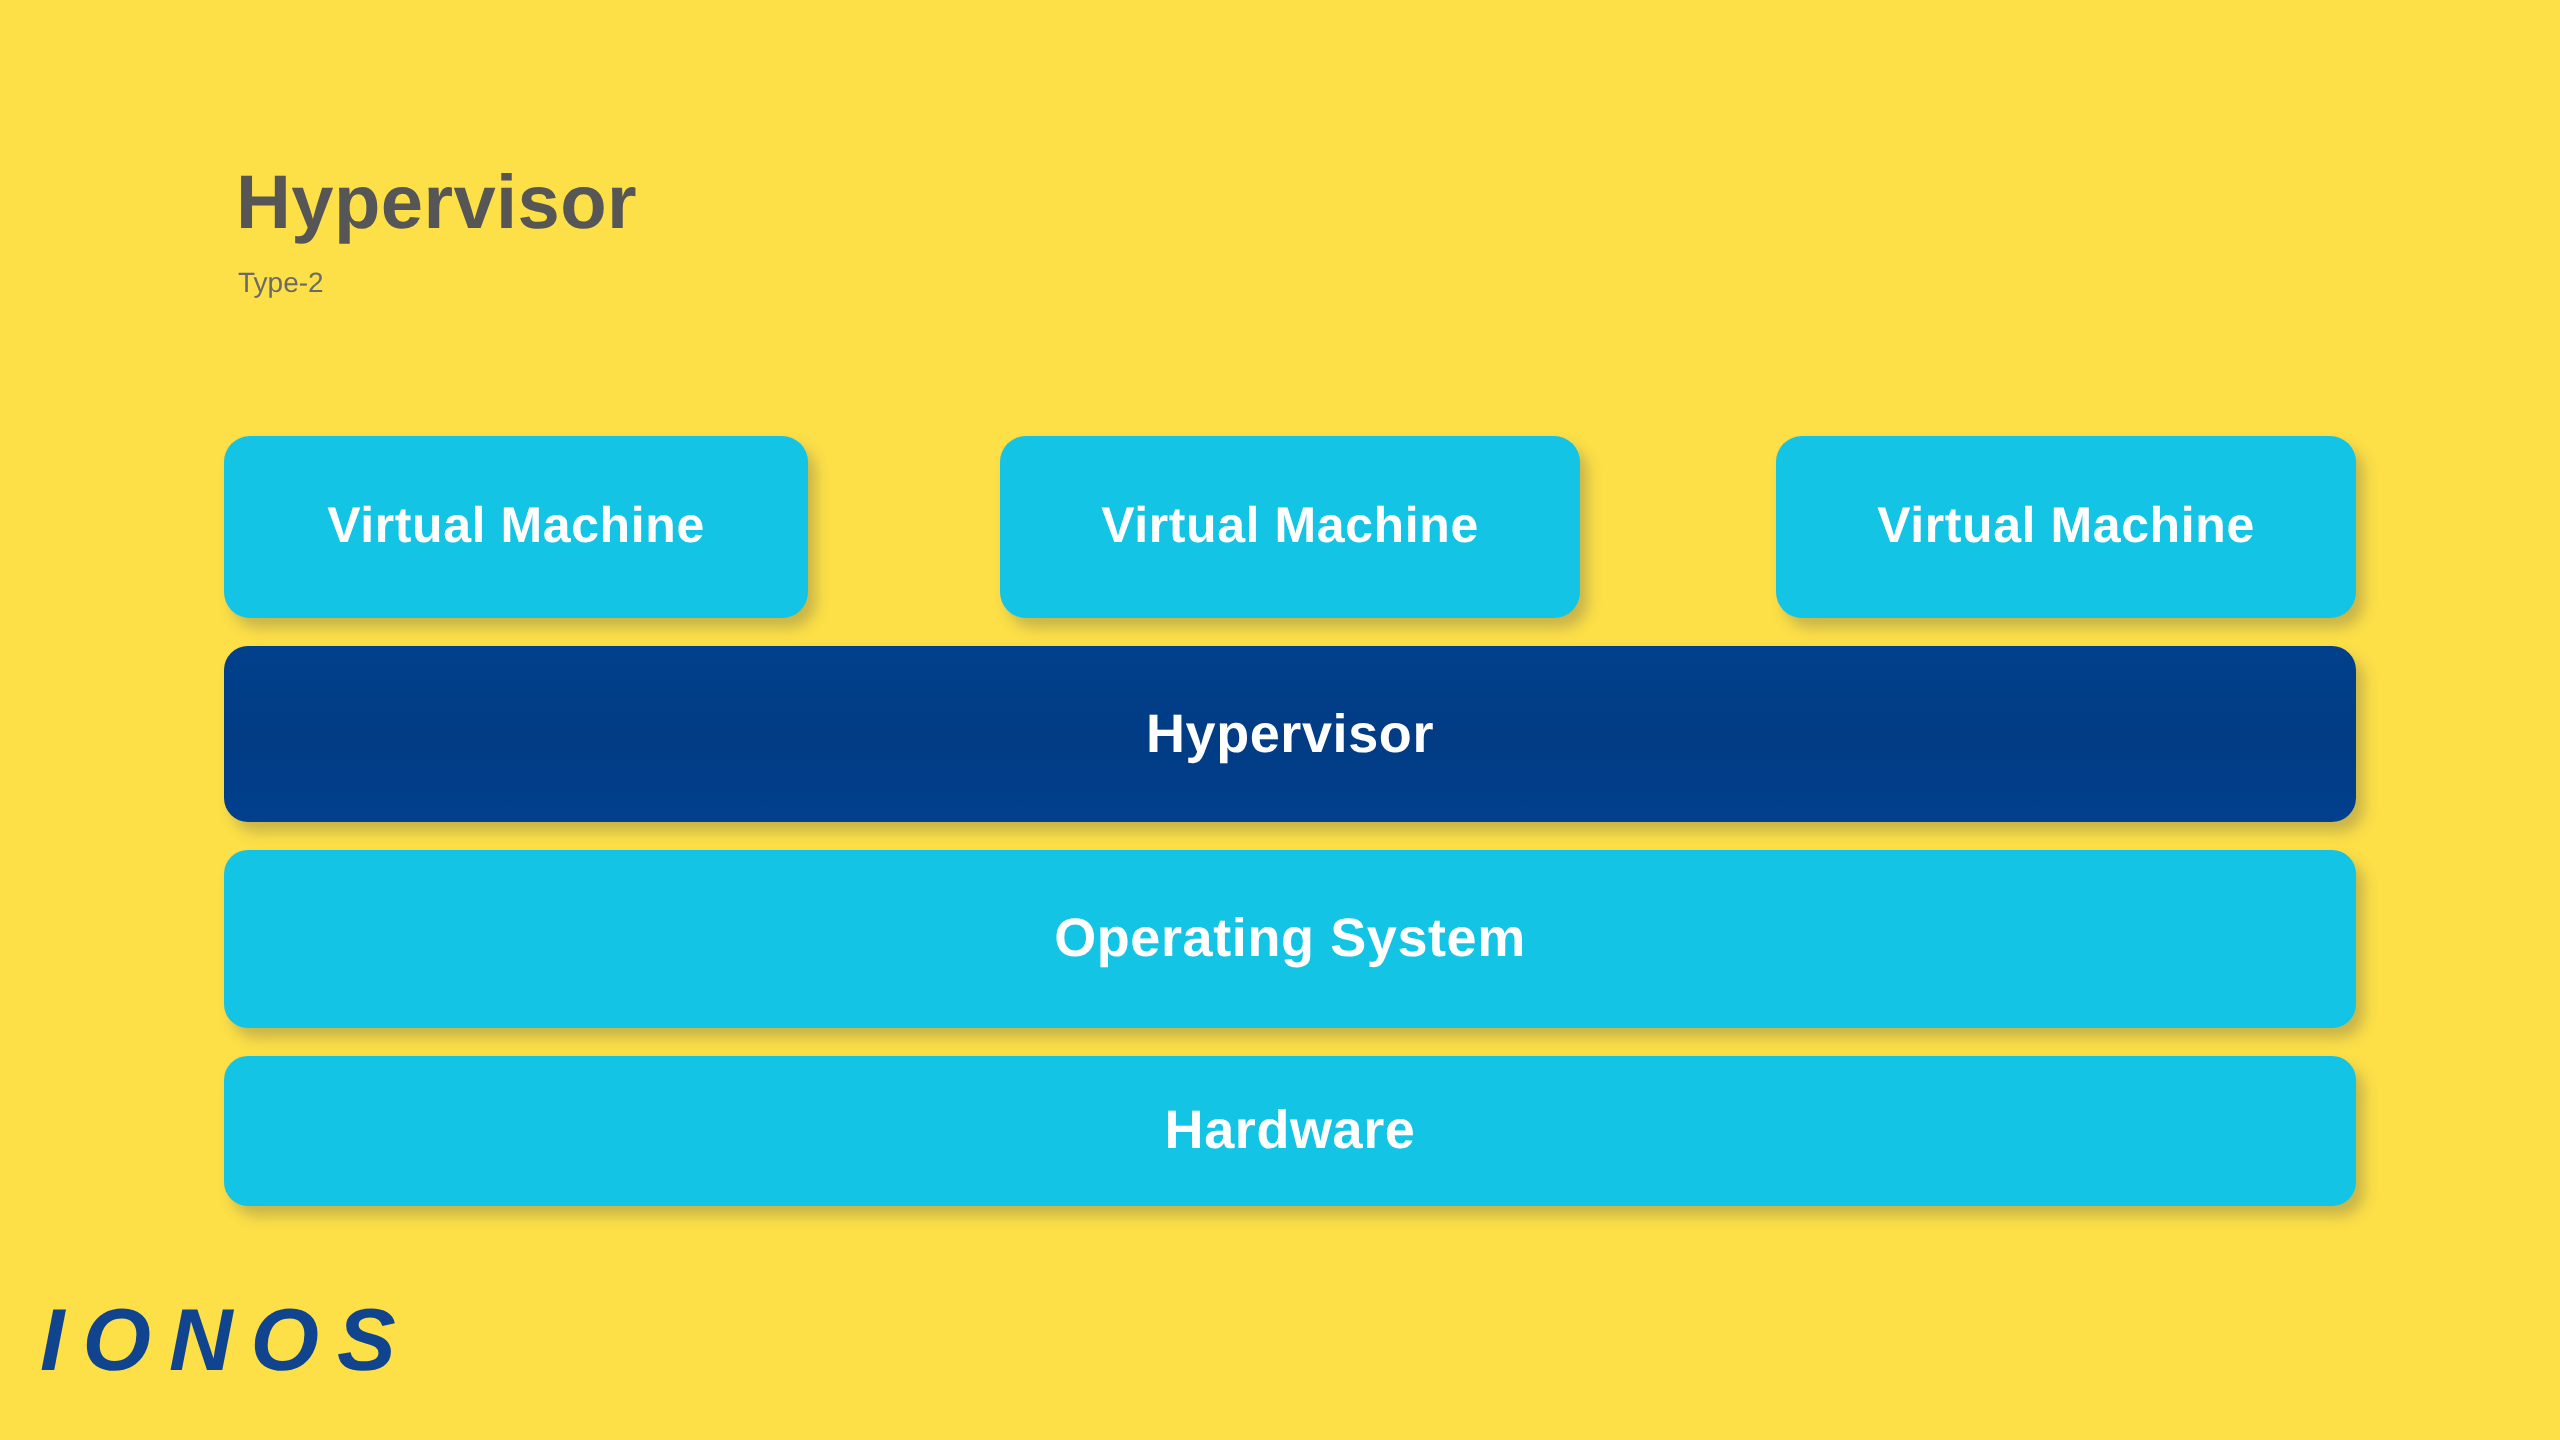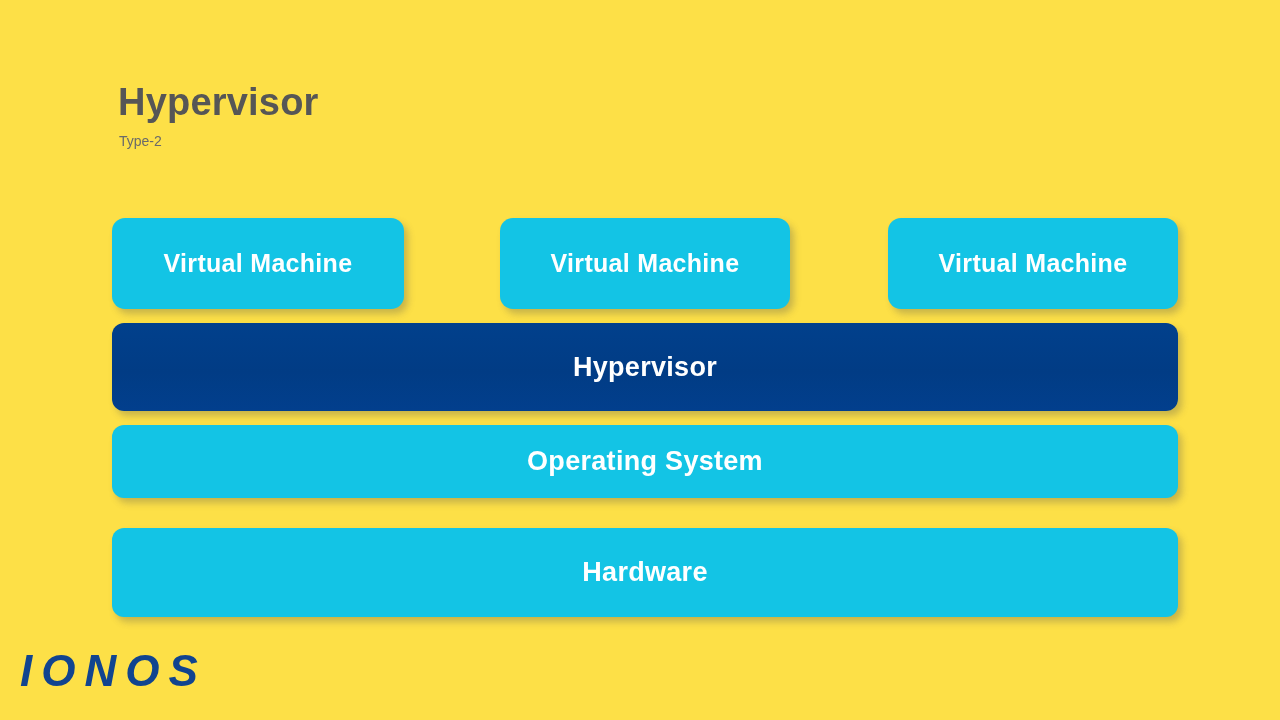--- a/index.html
+++ b/index.html
@@ -91,28 +91,28 @@
   }
   #layer-hypervisor {
     top: 323px;
     height: 88px;
   }
   #layer-hypervisor .box-label {
     font-size: 27px;
   }
   #layer-os {
     top: 425px;
-    height: 73px;
+    height: 89px;
   }
   #layer-os .box-label {
     font-size: 27px;
   }
   #layer-hardware {
     top: 528px;
-    height: 89px;
+    height: 75px;
   }
   #layer-hardware .box-label {
     font-size: 27px;
   }
 
   
   .logo {
     position: absolute;
     left: 20px;
     top: 646px;

